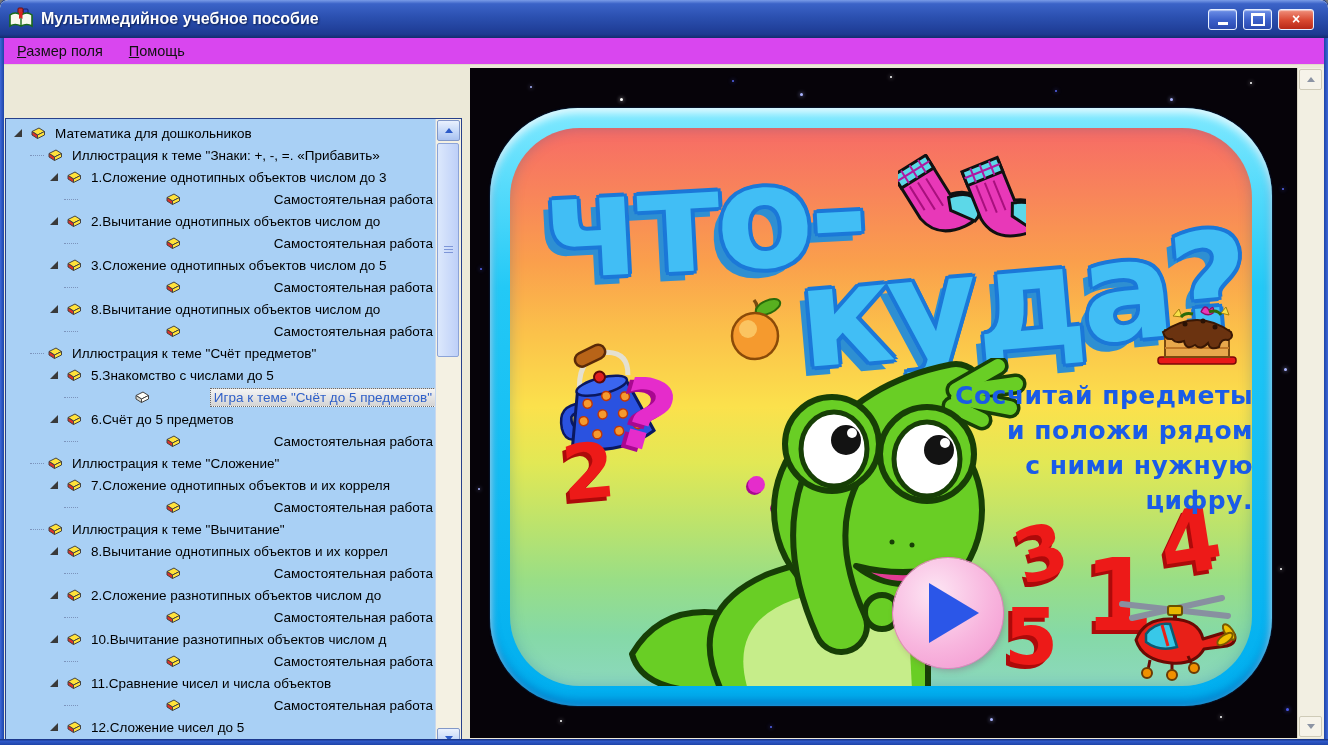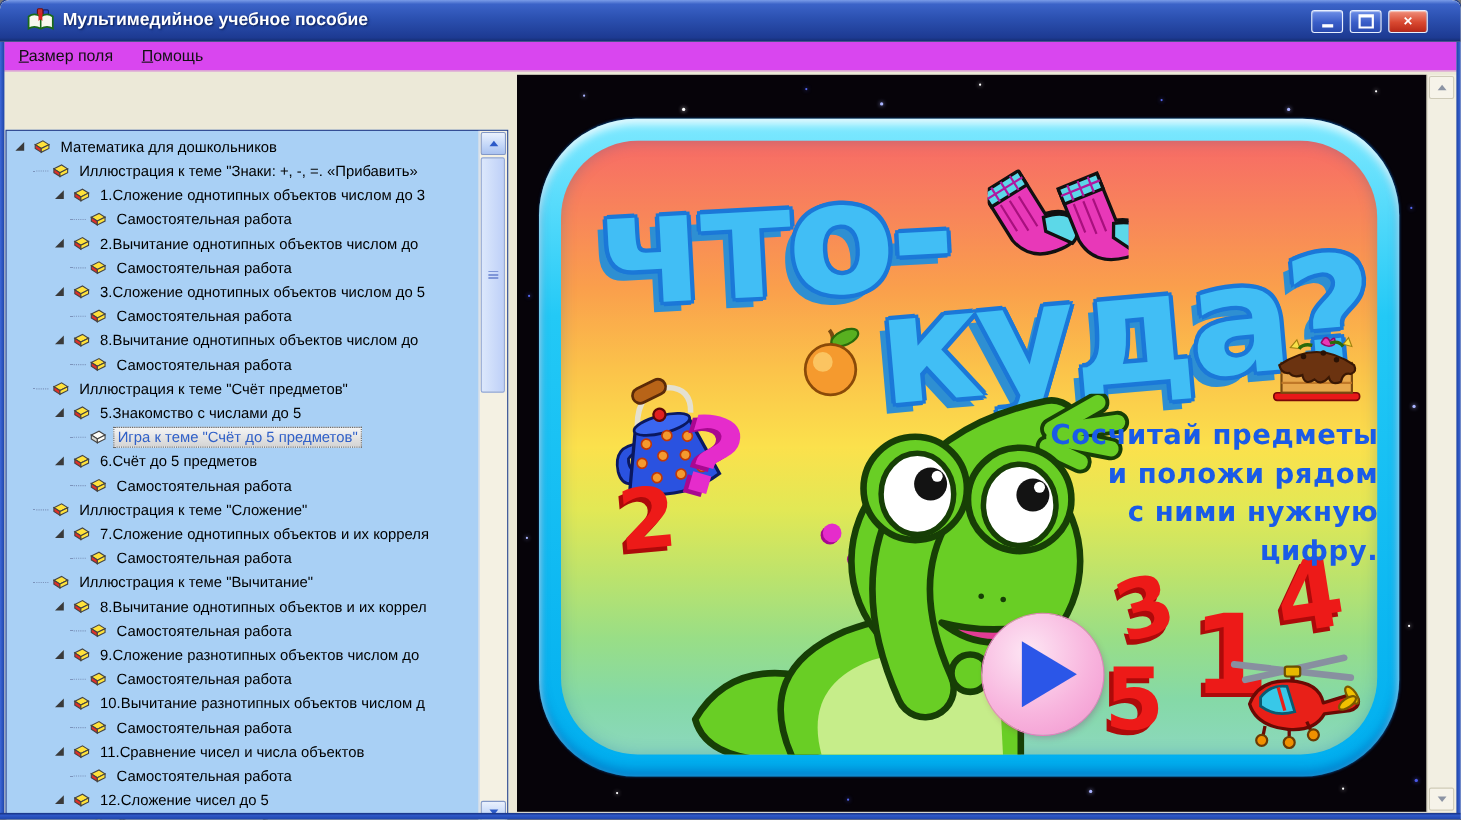--- a/index.html
+++ b/index.html
@@ -5,21 +5,21 @@
   html,body{margin:0;padding:0;background:#777;font-family:"Liberation Sans",sans-serif;}
   .window{position:relative;width:1328px;height:745px;background:#ECE9D8;overflow:hidden;
           border-radius:8px 8px 0 0;box-shadow:0 0 0 1px #1A3A8C;}
   
   .frame-left,.frame-right{position:absolute;top:38px;bottom:0;width:4px;background:linear-gradient(90deg,#3E68D8,#1E44A8);z-index:30;}
   .frame-left{left:0}.frame-right{right:0;background:linear-gradient(270deg,#3E68D8,#1E44A8);}
   .frame-bottom{position:absolute;left:0;right:0;bottom:0;height:6px;background:linear-gradient(180deg,#16307E,#2E58C8 40%,#1E44A8);z-index:30;}
   
   .titlebar{position:absolute;left:0;top:0;right:0;height:38px;
     background:linear-gradient(180deg,#7A9CE8 0%,#3B63C8 10%,#2B50B0 45%,#1D3A92 90%,#142C6E 100%);
-    display:flex;align-items:center;padding:0 24px;z-index:40;border-radius:8px 8px 0 0;justify-content:space-between;}
+    display:flex;align-items:center;padding:0 8px;z-index:40;border-radius:8px 8px 0 0;justify-content:space-between;}
   .app-icon{width:26px;height:24px;margin-right:7px;flex:none;}
   .title-text{color:#fff;font-weight:bold;font-size:16px;text-shadow:1px 1px 2px #0A1C50;white-space:nowrap;}
   .win-btns{margin-left:auto;display:flex;gap:6px;align-items:center;padding-right:6px;}
   .wbtn{width:27px;height:19px;border-radius:3px;border:1px solid #E8F0FF;display:flex;align-items:center;justify-content:center;
         background:linear-gradient(180deg,#6E90E8,#3A5EC8 55%,#2A4AB0);box-shadow:inset 0 1px 1px rgba(255,255,255,.5);cursor:default;}
   .wbtn.close{width:34px;background:linear-gradient(180deg,#F0907C,#D84830 55%,#B82818);}
   .glyph-min{width:10px;height:3px;background:#fff;margin-top:8px;}
   .glyph-max{width:10px;height:8px;border:2px solid #fff;border-top-width:3px;}
   .glyph-x{color:#fff;font-weight:bold;font-size:14px;line-height:1;}
   
@@ -29,21 +29,21 @@
   
   .tree-panel{position:absolute;left:5px;top:82px;width:457px;height:655px;background:#A9D0F5;border:1px solid #27408B;box-sizing:border-box;z-index:10;margin-top:36px;}
   .tree-rows{position:absolute;left:0;top:0;right:25px;bottom:22px;overflow:hidden;padding-top:3px;}
   .trow{height:22px;display:flex;align-items:center;font-size:13.5px;color:#000;white-space:nowrap;cursor:default;}
   .trow .exp{width:10px;height:10px;flex:none;margin-right:7px;display:inline-flex;}
   .trow .conn{width:14px;height:0;border-top:1px dotted #7C94BC;flex:none;margin-right:3px;}
   .trow .bicon{flex:none;margin-right:6px;display:inline-flex;}
   .trow.lvl0{padding-left:7px;}
   .trow.lvl1{padding-left:43px;}
   .trow.lvl1.noexp{padding-left:24px;}
-  .trow.lvl2{padding-left:58px;}
+  .trow.lvl2{padding-left:58px;justify-content:space-between;}
   .trow .lbl{padding:1px 3px;}
   .trow.sel .lbl{color:#3060C8;background:linear-gradient(180deg,#F4F4F4,#D4D4D4);border:1px dotted #6A6A6A;}
   
   .vsb{position:absolute;right:0;top:0;width:25px;bottom:22px;background:#F4F1E3;border-left:1px solid #C8D8EE;}
   .hsb{position:absolute;left:0;bottom:0;height:22px;right:25px;background:#F4F1E3;border-top:1px solid #C8D8EE;}
   .corner{position:absolute;right:0;bottom:0;width:25px;height:22px;background:#EFEBDD;}
   .sbtn{position:absolute;width:23px;height:21px;background:linear-gradient(180deg,#EAF1FE,#C2D6F8 60%,#AAC2F0);
         border:1px solid #8298C8;border-radius:2px;box-sizing:border-box;display:flex;align-items:center;justify-content:center;}
   .hsb .sbtn{width:21px;height:20px;top:1px;}
   .tri{width:0;height:0;}
@@ -399,21 +399,21 @@
               <polygon points="9,1 9,9 1,9" fill="#3a3a3a"></polygon>
             </svg>
           </span>
           <span class="bicon">
             <svg width="16" height="13" viewBox="0 0 16 13">
      <polygon points="2,4.5 9,1 14.5,4.5 7.5,8" fill="#FFE23A" stroke="#444" stroke-width="1"></polygon>
      <polygon points="2,4.5 7.5,8 7.5,11.5 2,8" fill="#E03028" stroke="#444" stroke-width="1"></polygon>
      <polygon points="7.5,8 14.5,4.5 14.5,8 7.5,11.5" fill="#FFE23A" stroke="#444" stroke-width="1"></polygon>
             </svg>
           </span>
-          <span class="lbl">9.Сложение разнотипных объектов числом до</span>
+          <span class="lbl">2.Сложение разнотипных объектов числом до</span>
         </div>
         <div class="trow lvl2">
           <span class="conn"></span>
           <span class="bicon">
             <svg width="16" height="13" viewBox="0 0 16 13">
      <polygon points="2,4.5 9,1 14.5,4.5 7.5,8" fill="#FFE23A" stroke="#444" stroke-width="1"></polygon>
      <polygon points="2,4.5 7.5,8 7.5,11.5 2,8" fill="#E03028" stroke="#444" stroke-width="1"></polygon>
      <polygon points="7.5,8 14.5,4.5 14.5,8 7.5,11.5" fill="#FFE23A" stroke="#444" stroke-width="1"></polygon>
             </svg>
           </span>

